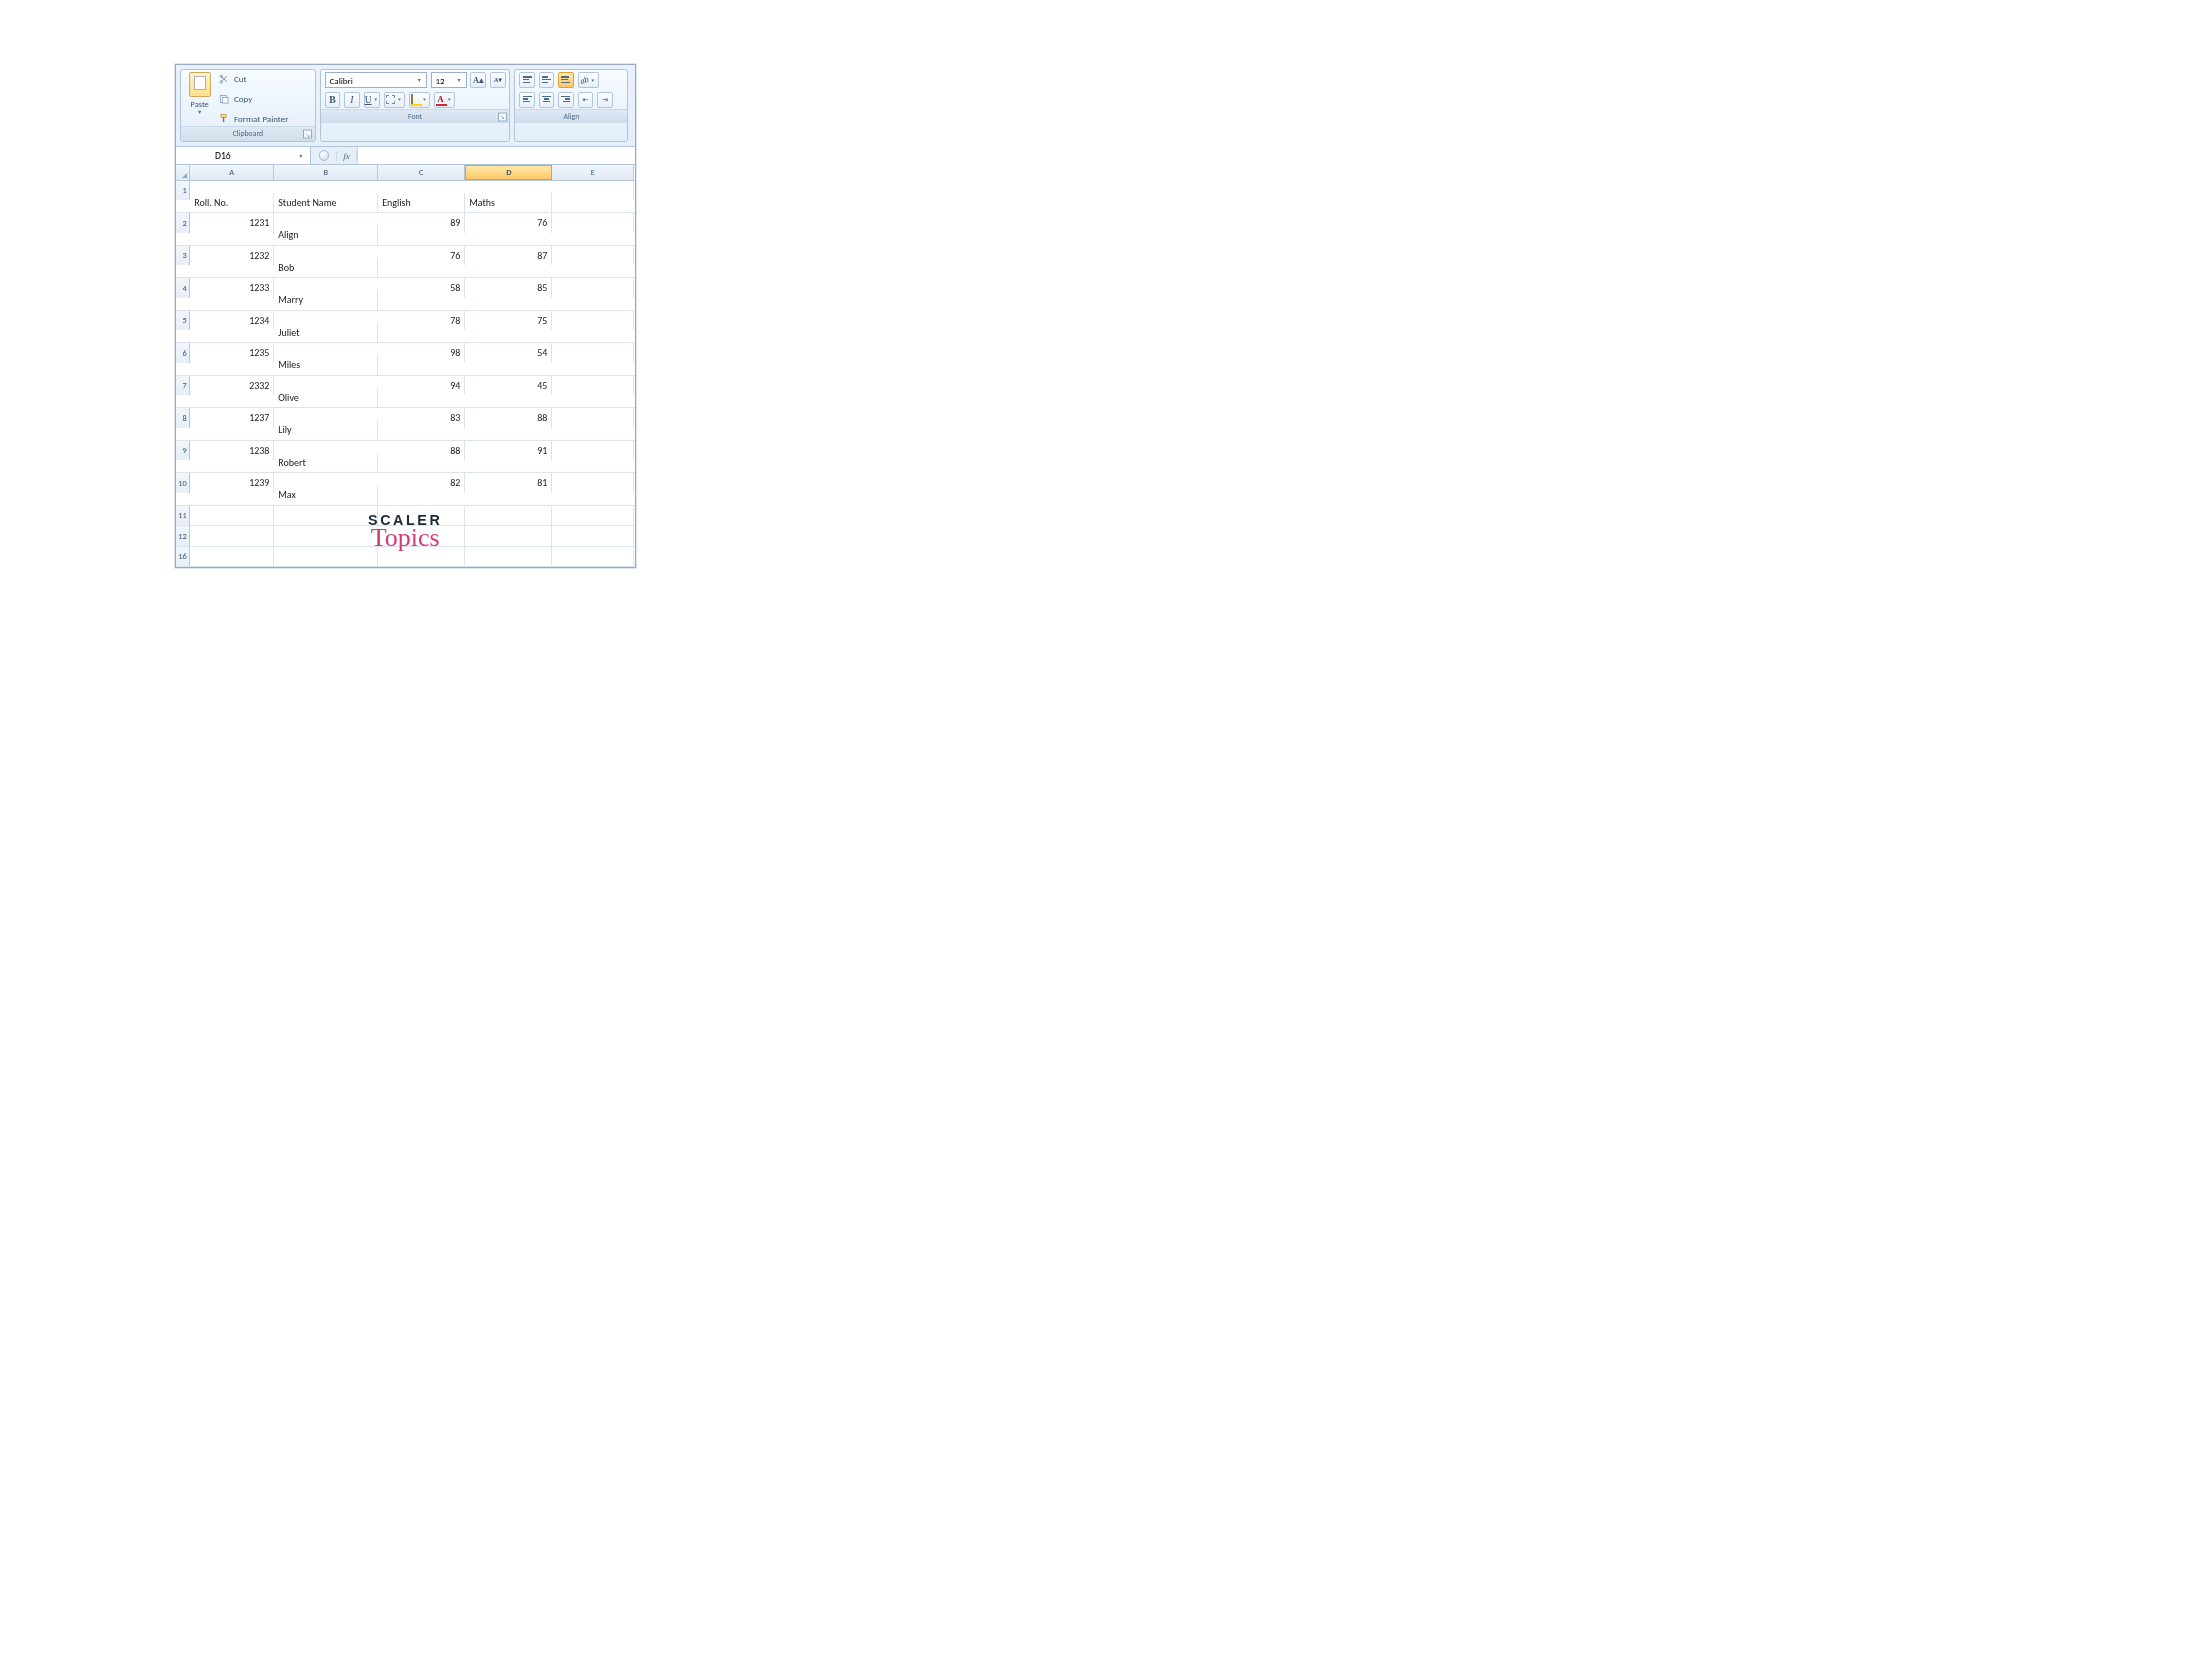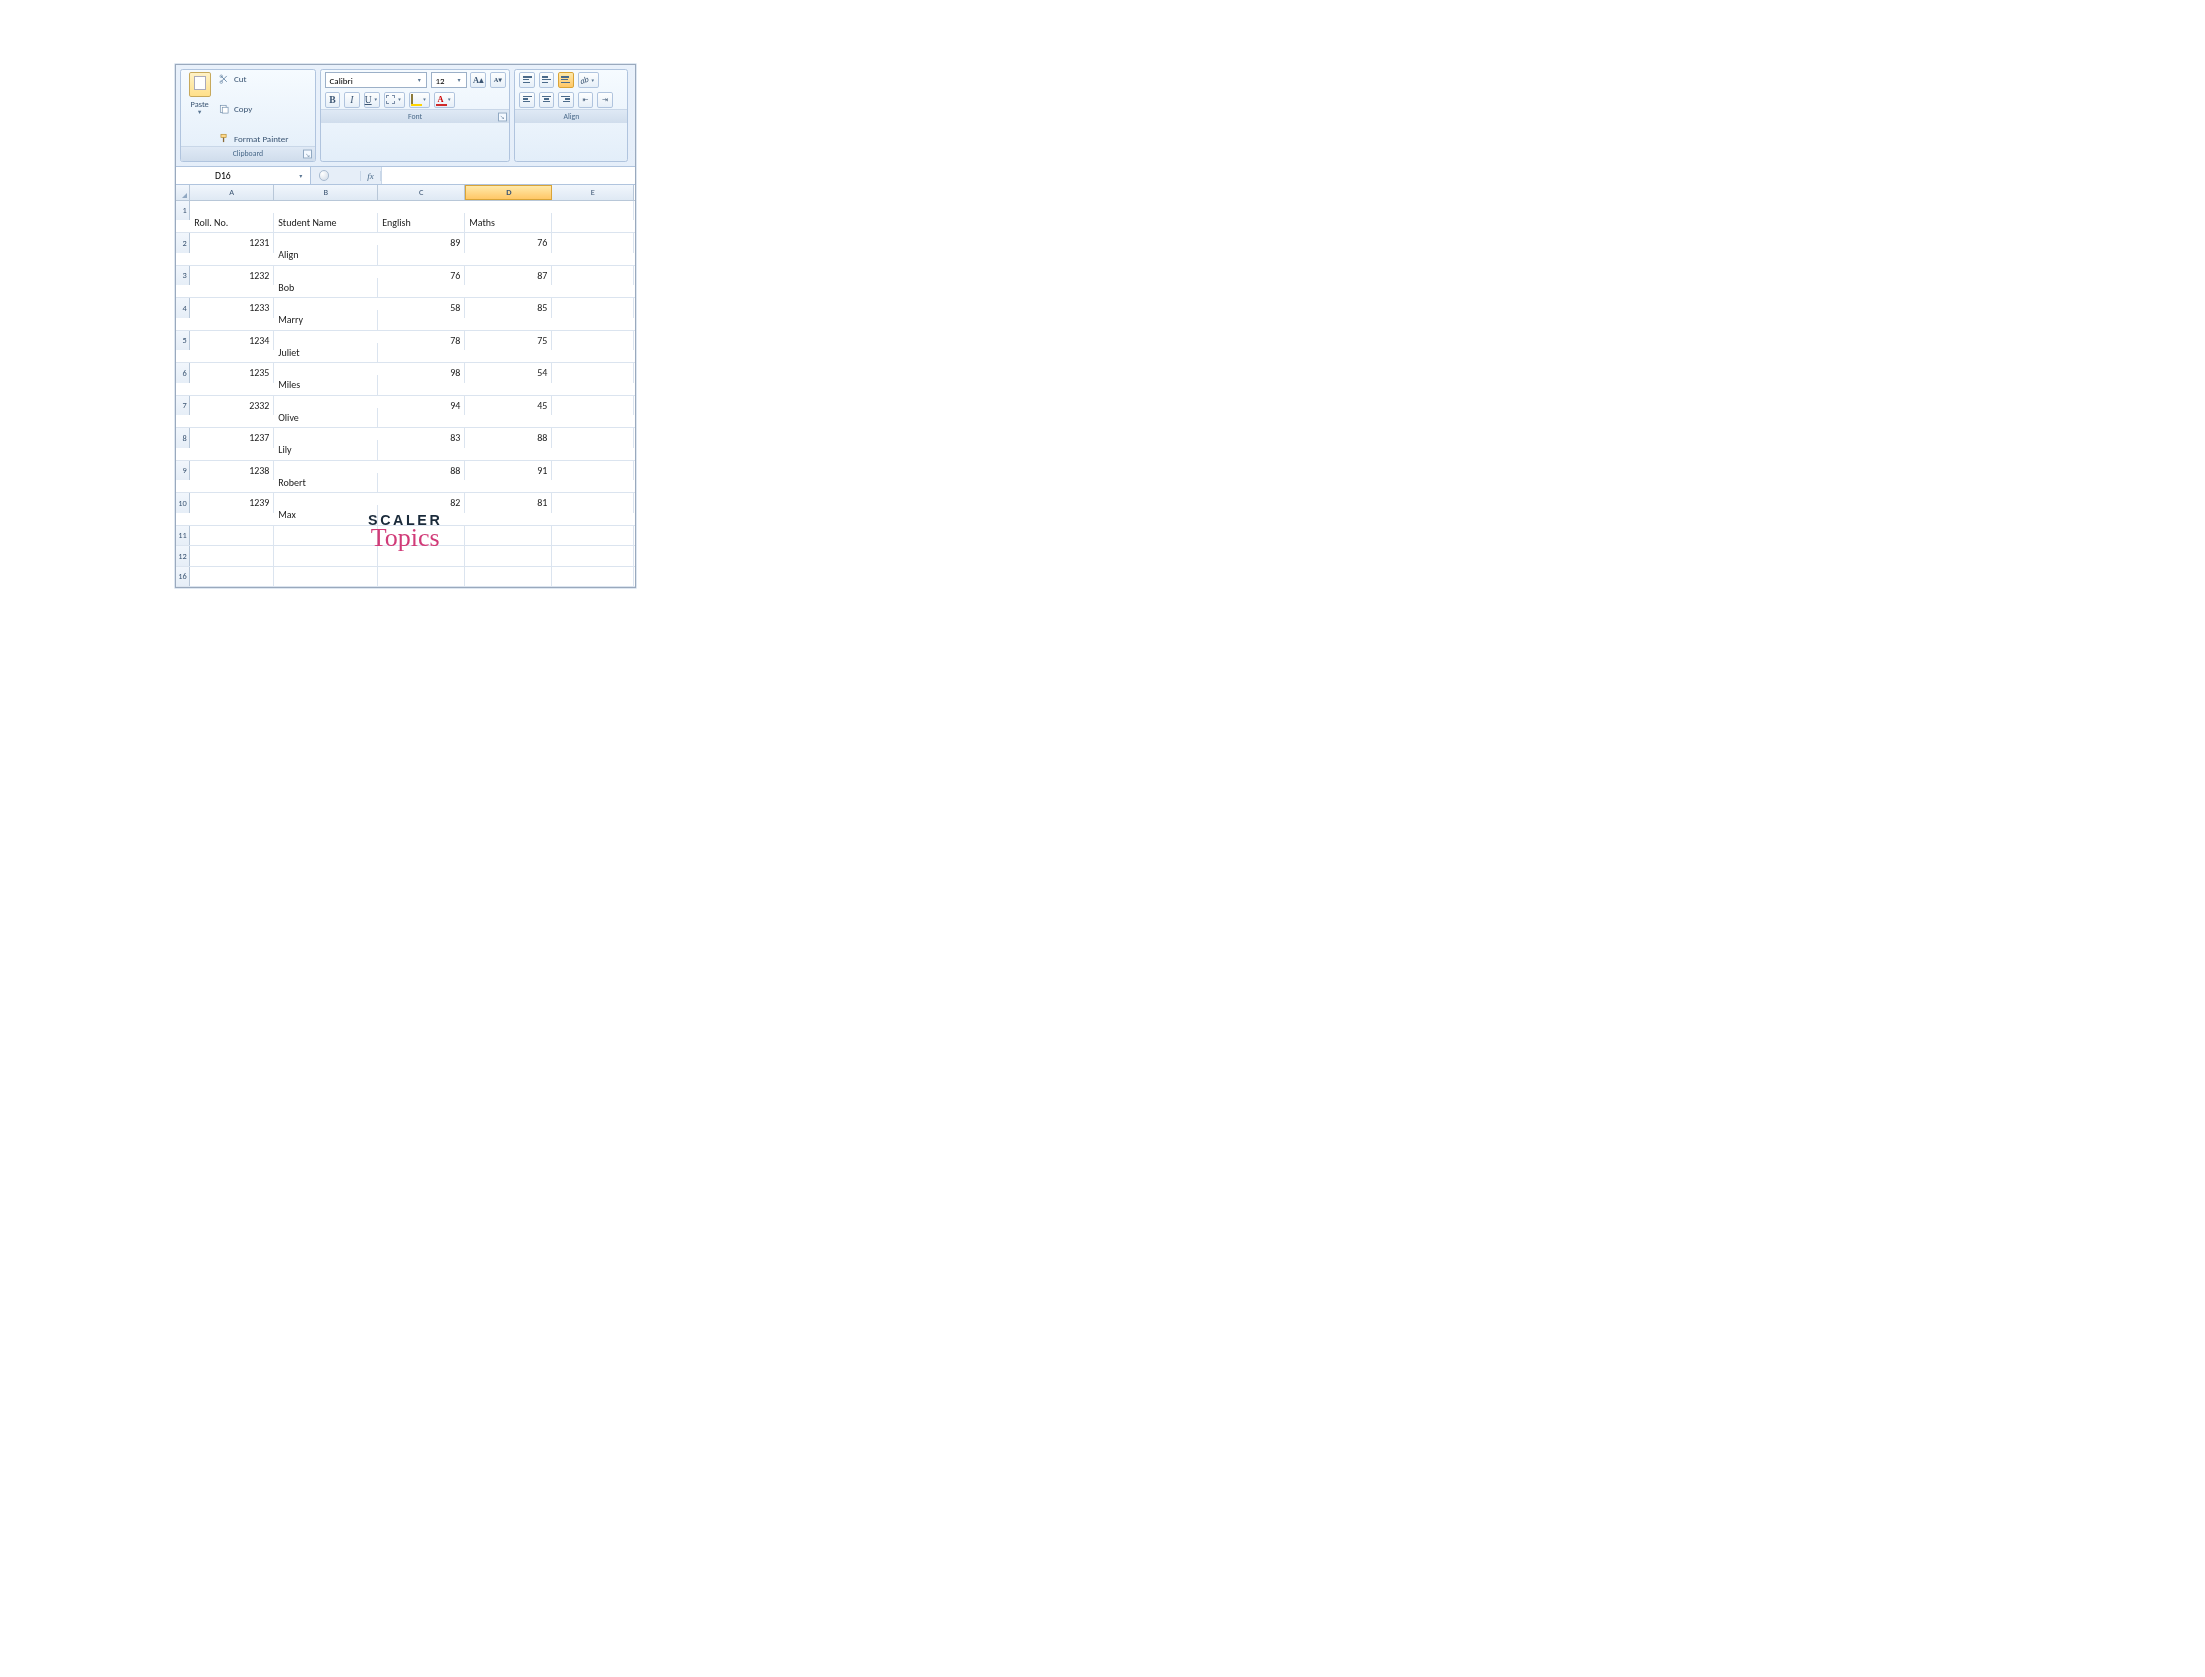--- a/index.html
+++ b/index.html
@@ -33,21 +33,21 @@
     font-size:7.8px; color:#4a6a8a; text-align:center;
     padding:1.9px 3.9px 2.6px; position:relative;
     border-top:0.6px solid #c9d7e8;
     background:linear-gradient(to bottom,#dfe9f5,#d0ddec);
   }
   .dlg-launcher {
     position:absolute; right:2.6px; top:50%; transform:translateY(-50%);
     width:9px;height:9px; border:0.6px solid #90a8c2; background:#f4f9ff;
     display:flex;align-items:center;justify-content:center;font-size:5.2px;color:#5a7693;
   }
-  .vstack{display:flex;flex-direction:column;gap:17px;}
+  .vstack{display:flex;flex-direction:column;gap:7px;}
   .hstack{display:flex;align-items:center;gap:2.6px;}
 
   .paste-wrap{display:flex;flex-direction:column;align-items:center;padding:0 3.9px;}
   .paste-icon{
     width:22px;height:25px;border:0.6px solid #c7a95c;border-radius:1.9px;
     background:linear-gradient(to bottom,#fff2c7,#ffe08a);
     display:flex;align-items:flex-start;justify-content:center;padding-top:2.6px;
   }
   .paste-icon .sheet{width:11.7px;height:14.3px;background:#fff;border:0.6px solid #aab;}
   .paste-label{font-size:8.4px;color:#3b5573;margin-top:1.3px;}
@@ -96,21 +96,21 @@
   .sel{background:linear-gradient(to bottom,#ffe9aa,#ffc766);border:0.6px solid #d9a437;}
 
   
   .namebar{display:flex;align-items:center;background:#e6eef8;border-top:0.6px solid #b0c4de;border-bottom:0.6px solid #b0c4de;height:19.5px;margin-top:3.9px;}
   .namebox{
     width:135px;height:100%;display:flex;align-items:center;justify-content:space-between;
     padding:0 6.5px 0 39px;font-size:9.7px;background:#fff;border-right:0.6px solid #b0c4de;
   }
   .fx-wrap{display:flex;align-items:center;gap:6.5px;padding-left:7.8px;}
   .fx-circle{width:10.4px;height:10.4px;border-radius:50%;background:radial-gradient(circle at 30% 30%,#fff,#cfd9e6);border:0.6px solid #a9bbd0;}
-  .fx-label{font-style:italic;font-family:"Times New Roman",serif;font-size:9px;color:#4a6a8a;padding:0 6.5px;border-left:0.6px solid #c9d7e8;border-right:0.6px solid #c9d7e8;margin-left:24px;}
+  .fx-label{font-style:italic;font-family:"Times New Roman",serif;font-size:9px;color:#4a6a8a;padding:0 6.5px;border-left:0.6px solid #c9d7e8;border-right:0.6px solid #c9d7e8;}
   .formula-input{flex:1;height:100%;background:#fff;border-left:0.6px solid #c9d7e8;}
 
   
   .grid{background:#fff;}
   .col-headers{display:flex;border-bottom:0.6px solid #b8c7d8;}
   .corner{width:14.3px;height:14.3px;background:linear-gradient(to bottom,#f1f6fc,#dfe9f4);border-right:0.6px solid #b8c7d8;position:relative;}
   .corner::after{content:"";position:absolute;right:1.9px;bottom:1.9px;width:0;height:0;border-style:solid;border-width:0 0 5.8px 5.8px;border-color:transparent transparent #90a8c2 transparent;}
   .ch{height:14.3px;display:flex;align-items:center;justify-content:center;font-size:8.4px;color:#3b5573;background:linear-gradient(to bottom,#f1f6fc,#dfe9f4);border-right:0.6px solid #b8c7d8;}
   .ch.sel{background:linear-gradient(to bottom,#ffe9aa,#ffc766);border-right:0.6px solid #d9a437;font-weight:bold;}
   .row{display:flex;border-bottom:0.6px solid #dbe4ef;}

